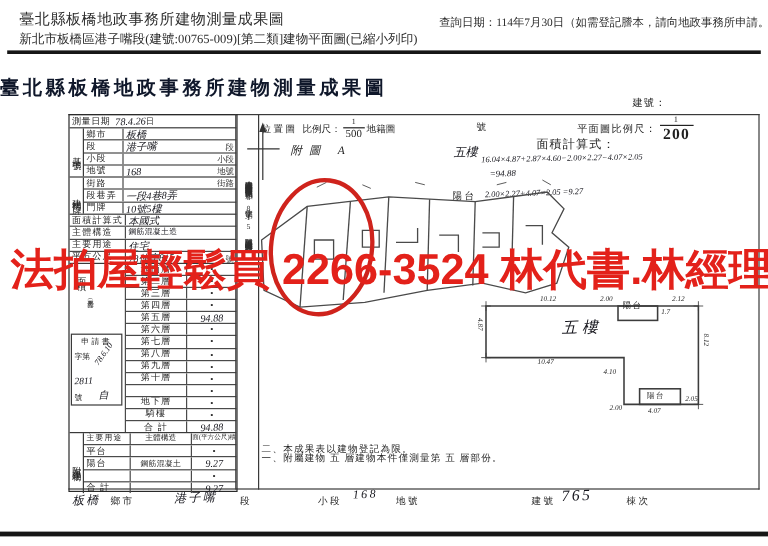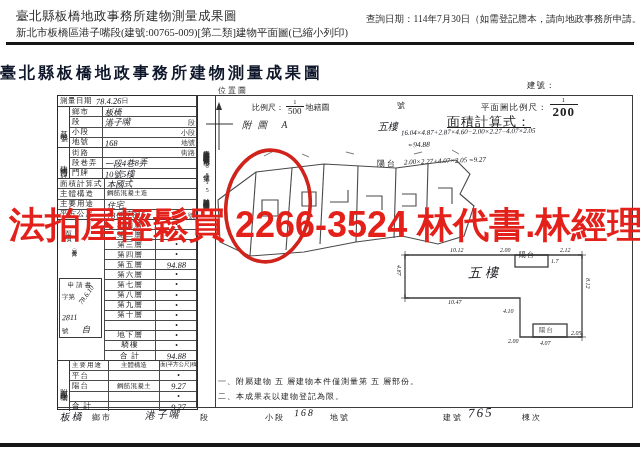--- a/index.html
+++ b/index.html
@@ -63,39 +63,39 @@
   
   .strip{left:196px;top:95px;width:18px;height:313px;border-left:1px solid #3a3a3a;
          border-right:1px solid #3a3a3a;overflow:hidden;}
   .stripnote{writing-mode:vertical-rl;text-orientation:upright;font-size:6.5px;color:#2e2e2e;
              margin:50px auto 0 auto;height:258px;letter-spacing:.5px;}
   
   .rborder{left:632px;top:95px;width:1px;height:313px;background:#3a3a3a;}
   .tbord{left:57px;top:95px;width:576px;height:1px;background:#3a3a3a;}
   .bbord{left:57px;top:407px;width:576px;height:1px;background:#3a3a3a;}
   
-  .locmap-label{left:218px;top:85px;font-size:8px;letter-spacing:2px;}
+  .locmap-label{left:218px;top:102px;font-size:8px;letter-spacing:2px;}
   .scale1{left:252px;top:99px;font-size:8px;display:flex;align-items:center;}
   .frac{display:inline-flex;flex-direction:column;align-items:center;line-height:1;margin:0 2px;}
   .frac .num{font-size:6.5px;}
   .frac .den{font-size:9px;border-top:1px solid #222;padding:0 2px;}
   .sheetno{left:397px;top:100px;font-size:8px;}
   .scale2{left:447px;top:97px;font-size:8.5px;display:flex;align-items:center;letter-spacing:1px;margin-left:34px;}
   .frac2 .num{font-size:7px;}
   .frac2 .den{font-size:13px;font-weight:bold;border-top:1.2px solid #222;padding:0 3px;}
-  .calclabel{left:447px;top:113px;font-size:13px;letter-spacing:1px;text-decoration:underline;}
+  .calclabel{left:447px;top:113px;font-size:10px;letter-spacing:1px;}
   .calc1{left:401px;top:128px;font-size:7px;transform:rotate(-1deg);}
   .calc2{left:408px;top:140px;font-size:7.5px;}
   .calc3{left:404px;top:157px;font-size:7px;}
   .figlabel{left:242px;top:119px;font-size:9.5px;letter-spacing:6px;font-style:italic;}
   .handfloor{left:378px;top:120px;font-size:10px;}
   .mapbalcony{left:377px;top:158px;font-size:8px;letter-spacing:2px;}
   
   .note1{left:218px;top:376px;font-size:8px;letter-spacing:1px;}
-  .note2{left:218px;top:391px;font-size:8px;letter-spacing:1px;}
+  .note2{left:218px;top:369px;font-size:8px;letter-spacing:1px;}
   
   .ft{font-size:8px;letter-spacing:2px;}
   .fthw{font-size:10px;}
   
   .room{left:468px;top:264px;font-size:13px;letter-spacing:4px;}
   .fpbal{left:519px;top:250px;font-size:7px;letter-spacing:1px;font-style:normal;transform:none;}
   .fpbal2{left:539px;top:326px;font-size:6.5px;letter-spacing:1px;color:#444;}
   .dim{font-size:6px;font-style:italic;color:#222;}
   .vdim{writing-mode:vertical-rl;}
   

